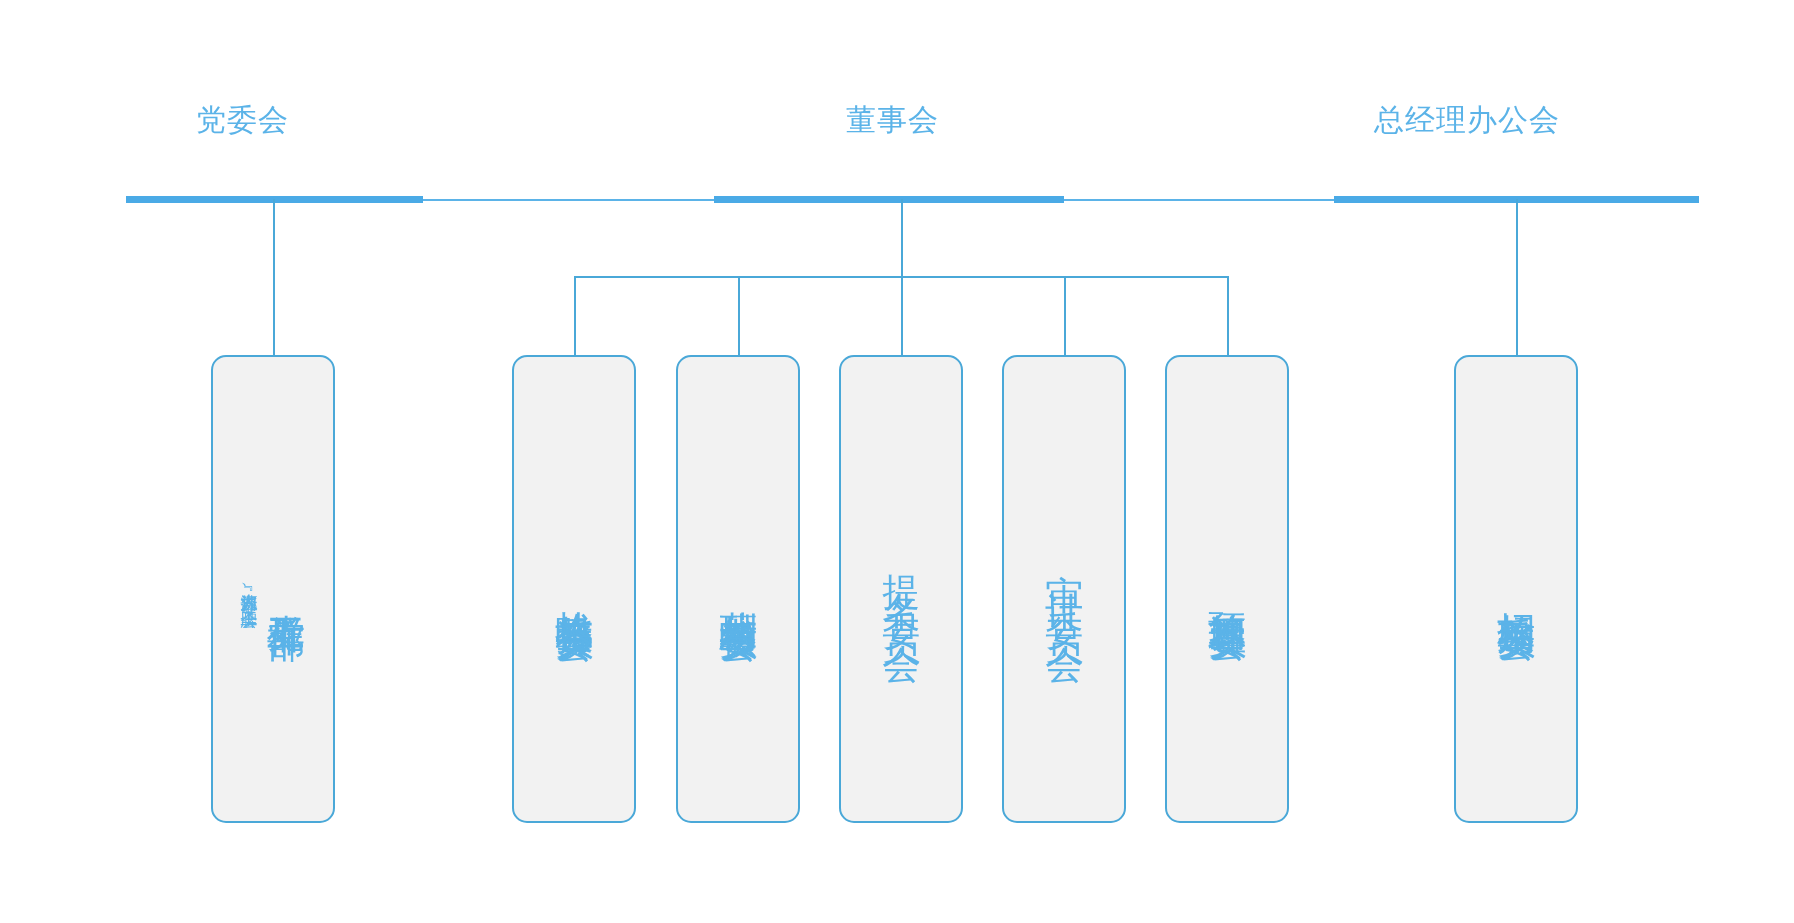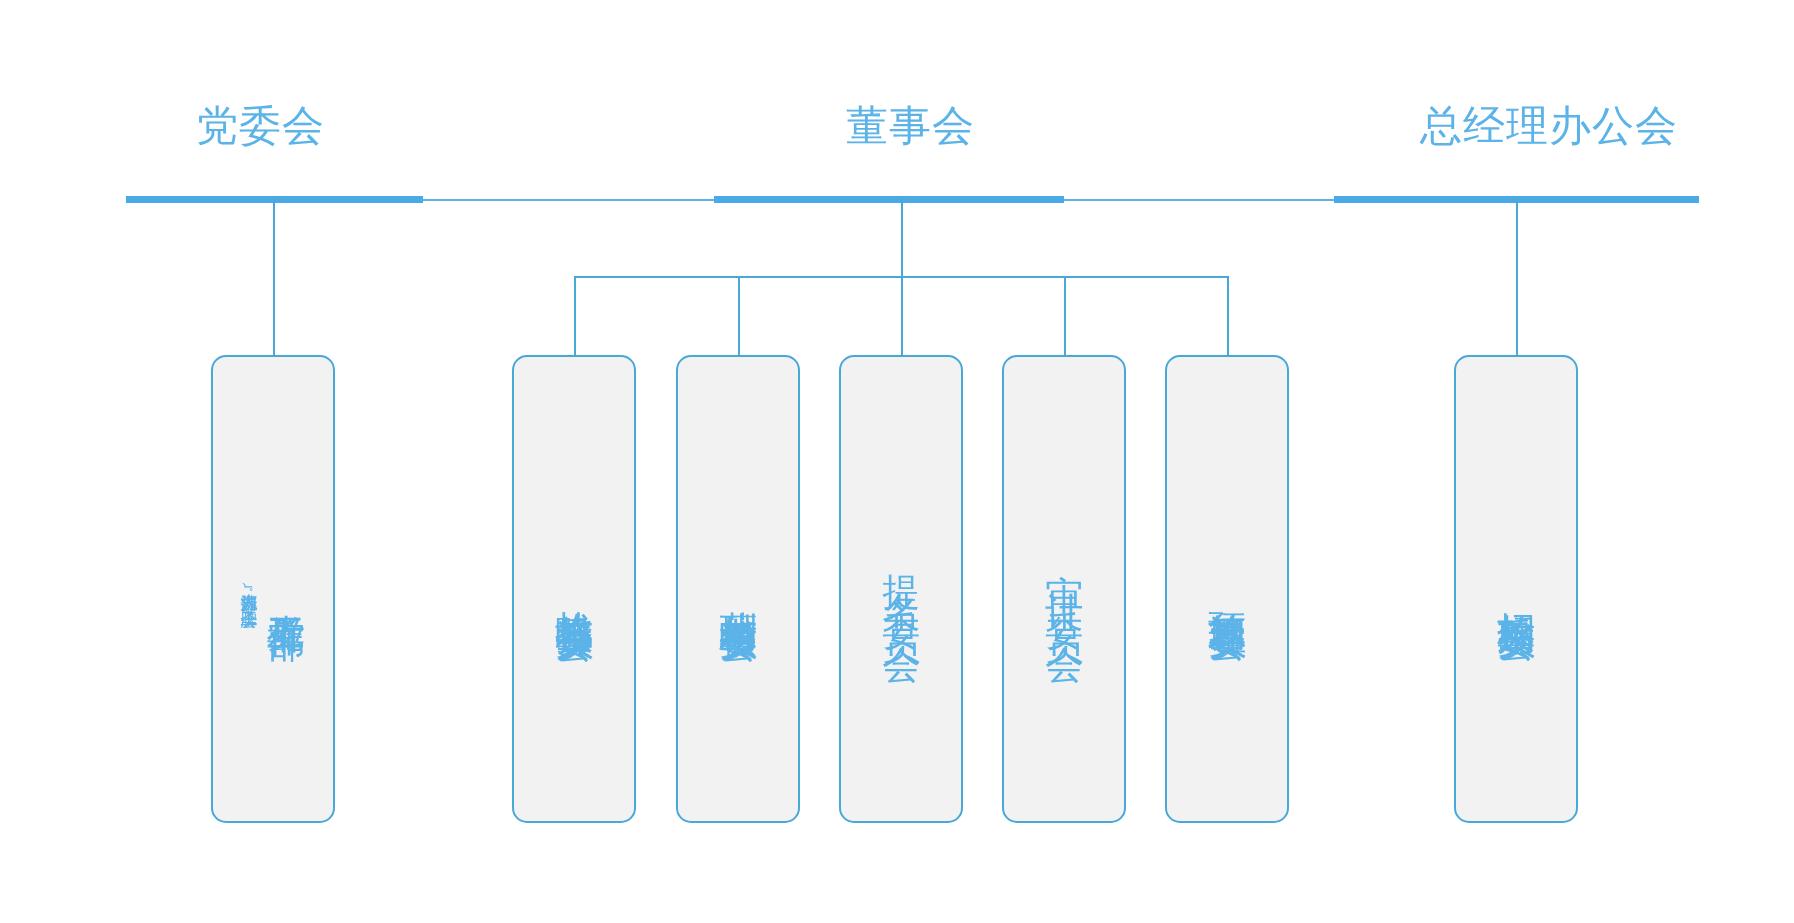--- a/index.html
+++ b/index.html
@@ -17,21 +17,21 @@
     width: 1794px;
     height: 923px;
     background: #ffffff;
     overflow: hidden;
   }
 
   
   .header-title {
     position: absolute;
     color: #5bb3e8;
-    font-size: 42px;
+    font-size: 30px;
     line-height: 1;
     white-space: nowrap;
     letter-spacing: 1px;
     font-weight: 400;
   }
 
   
   .rule-thin {
     position: absolute;
     background: #5bb3e8;
@@ -97,21 +97,21 @@
 </style>
 </head>
 <body>
 
 <div id="chart-root">
 
   <div class="header-title" style="left:196px; top:105px;">党委会</div>
 
   <div class="header-title" style="left:822px; top:105px;margin-left:24px;">董事会</div>
 
-  <div class="header-title" style="left:1420px; top:105px;">总经理办公会</div>
+  <div class="header-title" style="left:1374px; top:105px;">总经理办公会</div>
 
   <div class="rule-thin" style="left:126px; top:199px; width:1573px;"></div>
 
   <div class="rule-thick" style="left:126px; top:196px; width:297px;"></div>
 
   <div class="rule-thick" style="left:714px; top:196px; width:350px;"></div>
 
   <div class="rule-thick" style="left:1334px; top:196px; width:365px;"></div>
 
   <div class="v-line" style="left:273px; top:199px; height:157px;"></div>

